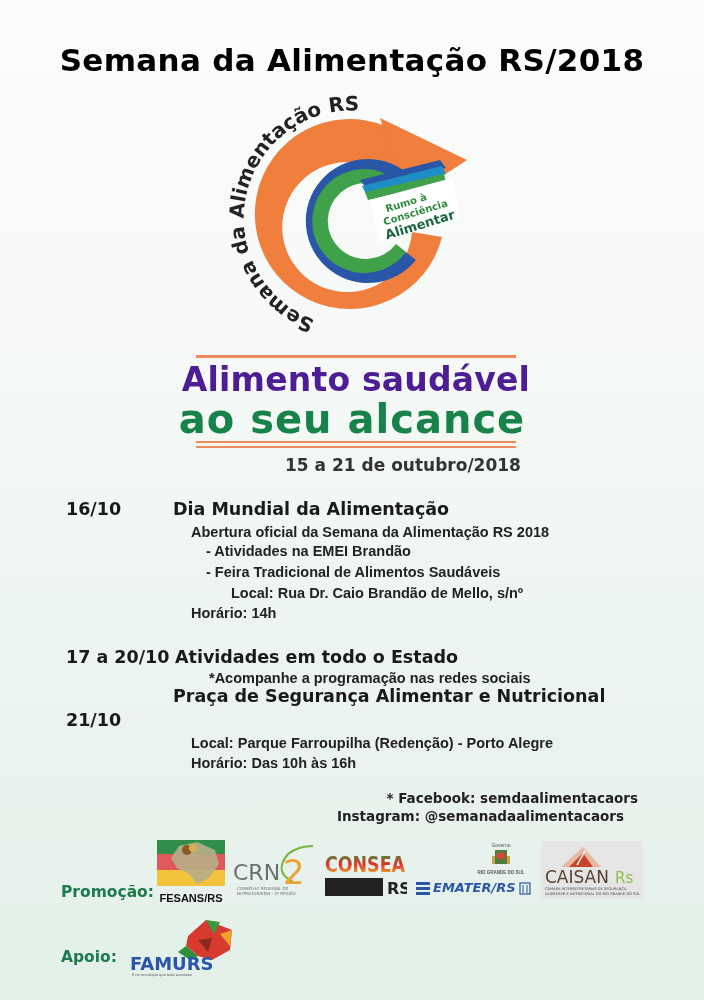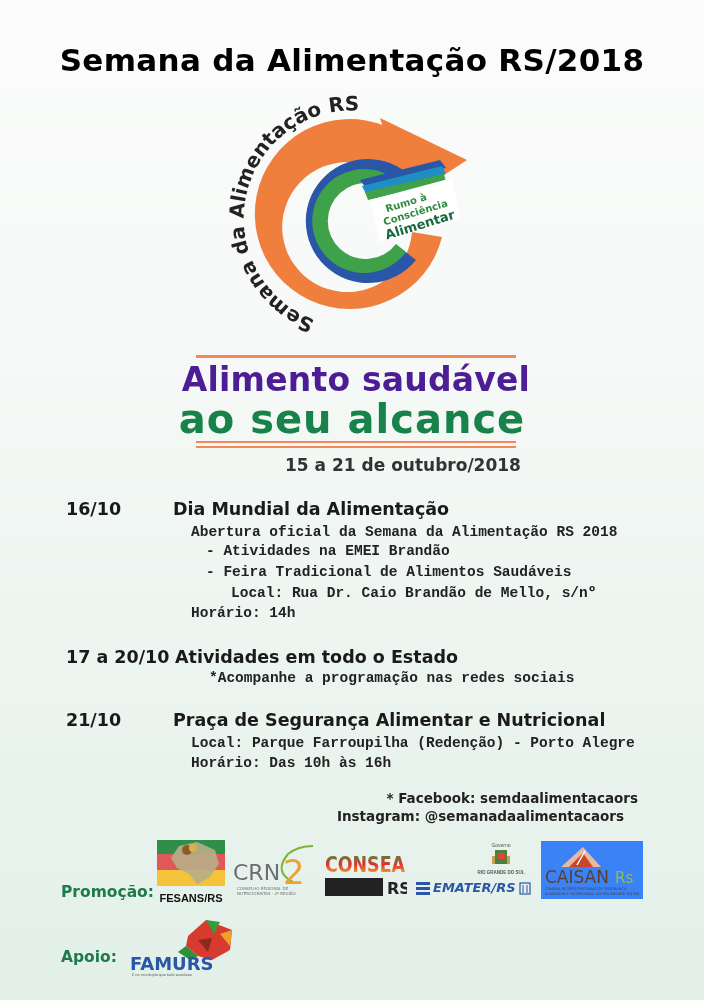--- a/index.html
+++ b/index.html
@@ -27,21 +27,21 @@
       top: 396px; left: 0; width: 704px; text-align: center;
       font-family: "DejaVu Sans", sans-serif; font-weight: bold;
       font-size: 40px; color: #17824a; letter-spacing: 1px;
     }
     .dates {
       top: 455px; left: 285px; font-family: "DejaVu Sans", sans-serif;
       font-weight: bold; font-size: 17px; color: #333;
     }
     .ev-date { font-family: "DejaVu Sans", sans-serif; font-weight: bold; font-size: 17.5px; color: #1a1a1a; }
     .ev-title { font-family: "DejaVu Sans", sans-serif; font-weight: bold; font-size: 17.5px; color: #1a1a1a; }
-    .ev-line { font-family: Liberation Mono, monospace; font-weight: bold; font-size: 14.5px; color: #222; }
+    .ev-line { font-family: Liberation Sans, sans-serif; font-weight: bold; font-size: 14.5px; color: #222; }
     .social { font-family: "DejaVu Sans", sans-serif; font-weight: bold; font-size: 13.5px; color: #222; text-align: right; }
     .promo-label, .apoio-label {
       font-family: "DejaVu Sans", sans-serif; font-weight: bold; font-size: 15.5px; color: #1d7a4a;
     }
   </style>
 </head>
 <body>
 
 <div class="abs main-title">Semana da Alimentação RS/2018</div>
 
@@ -93,21 +93,21 @@
 </div>
 
 <div>
   <div class="abs ev-date" style="top:647px;left:66px;">17 a 20/10</div>
   <div class="abs ev-title" style="top:647px;left:175px;">Atividades em todo o Estado</div>
   <div class="abs ev-line" style="top:670px;left:209px;">*Acompanhe a programação nas redes sociais</div>
 </div>
 
 <div>
   <div class="abs ev-date" style="top:710px;left:66px;">21/10</div>
-  <div class="abs ev-title" style="top:710px;left:173px;">Praça de Segurança Alimentar e Nutricional</div>
+  <div class="abs ev-title" style="top:686px;left:173px;">Praça de Segurança Alimentar e Nutricional</div>
   <div class="abs ev-line" style="top:735px;left:191px;">Local: Parque Farroupilha (Redenção) - Porto Alegre</div>
   <div class="abs ev-line" style="top:755px;left:191px;">Horário: Das 10h às 16h</div>
 </div>
 
 <div class="abs social" style="top:790px;right:66px;">* Facebook: semdaalimentacaors</div>
 <div class="abs social" style="top:808px;right:80px;margin-left:35px;">Instagram: @semanadaalimentacaors</div>
 
 <div class="abs promo-label" style="top:883px;left:61px;">Promoção:</div>
 
 <div class="abs" style="top:840px;left:157px;width:68px;height:60px;">
@@ -164,21 +164,21 @@
     <rect x="0" y="11" width="14" height="3" fill="#2a56a8"></rect>
   </svg>
   <span style="font-family:'DejaVu Sans',sans-serif;font-weight:bold;font-style:italic;font-size:13px;color:#2a56a8;">EMATER/RS</span>
   <svg width="12" height="14" viewBox="0 0 12 14">
     <rect x="1" y="2" width="10" height="11" fill="none" stroke="#2a56a8" stroke-width="1.2"></rect>
     <line x1="4" y1="4" x2="4" y2="12" stroke="#2a56a8"></line>
     <line x1="8" y1="4" x2="8" y2="12" stroke="#2a56a8"></line>
   </svg>
 </div>
 
-<div class="abs" style="top:841px;left:541px;width:102px;height:58px;background:#3b82f6;">
+<div class="abs" style="top:841px;left:541px;width:102px;height:58px;background:#e5e5e5;">
   <svg width="102" height="58" viewBox="0 0 102 58">
     <polygon points="20,26 42,6 60,26" fill="#e9b8a0"></polygon>
     <polygon points="28,26 42,12 52,26" fill="#c9452a"></polygon>
     <line x1="36" y1="24" x2="44" y2="10" stroke="#fff" stroke-width="1.5"></line>
     <text x="4" y="42" font-family="DejaVu Sans, sans-serif" font-size="17" fill="#5a4030">CAISAN</text>
     <text x="74" y="42" font-family="DejaVu Sans, sans-serif" font-size="15" fill="#8fbf4a">Rs</text>
     <text x="4" y="49" font-family="DejaVu Sans, sans-serif" font-size="3.6" fill="#444">CÂMARA INTERSECRETARIAS DE SEGURANÇA</text>
     <text x="4" y="54" font-family="DejaVu Sans, sans-serif" font-size="3.6" fill="#444">ALIMENTAR E NUTRICIONAL DO RIO GRANDE DO SUL</text>
   </svg>
 </div>

